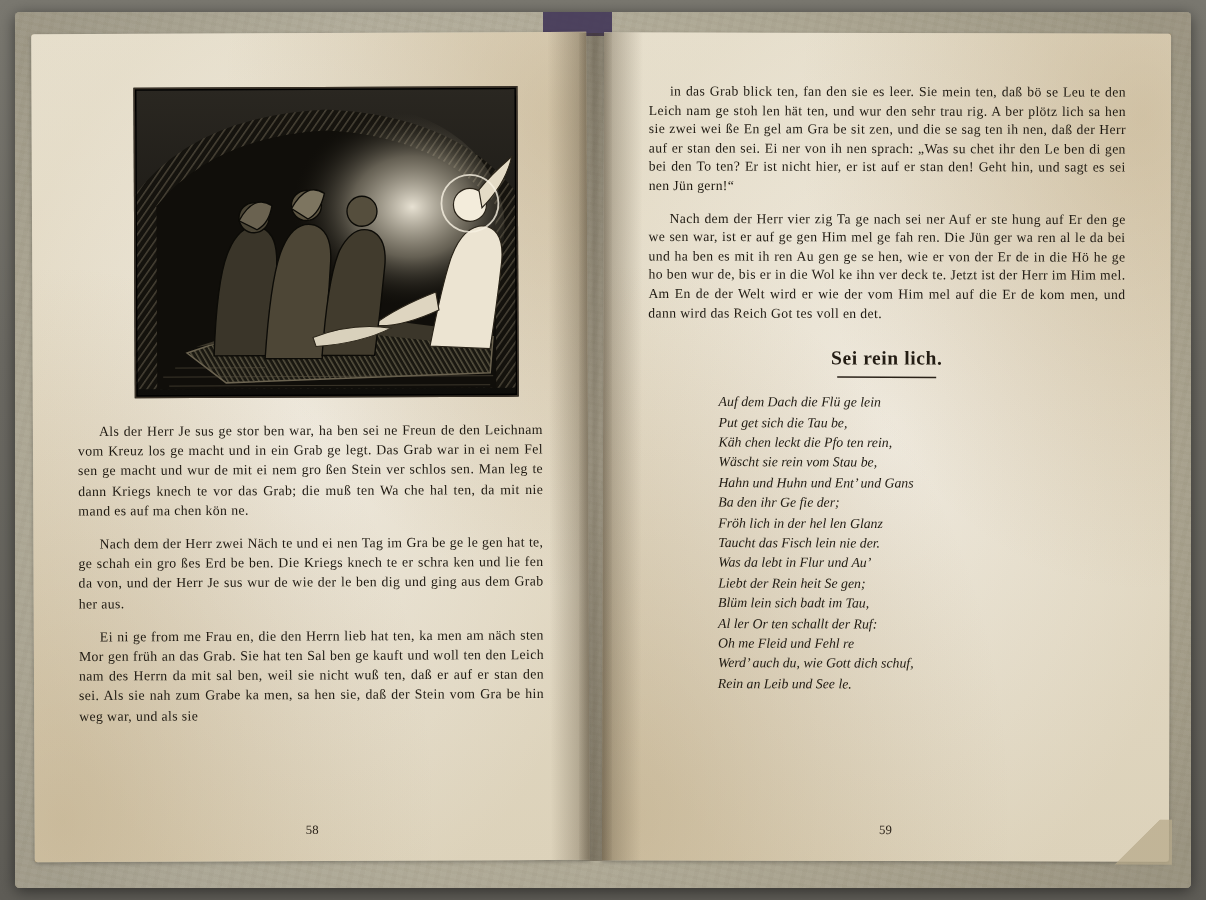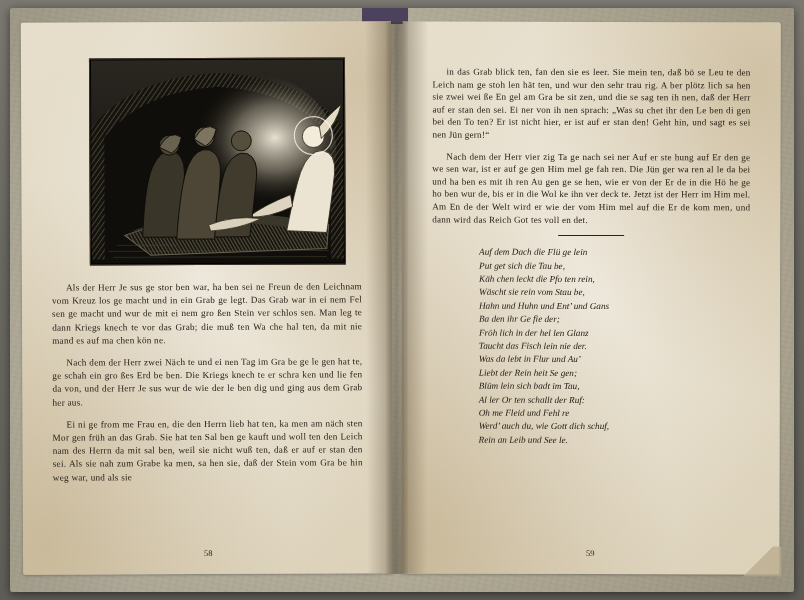--- a/index.html
+++ b/index.html
@@ -113,21 +113,21 @@
   .body-text {
     font-family: "Liberation Serif", serif;
     font-size: 9.2px;
     line-height: 13.2px;
     text-align: justify;
     letter-spacing: .25px;
     color: #1f1a12;
     margin-top: 16px;
   }
   .body-text p { margin: 0 0 9px 0; text-indent: 14px; }
-  .right .body-text { margin-top: 16px; font-size: 9.1px; line-height: 12.6px; font-family: Liberation Serif, serif; }
+  .right .body-text { margin-top: 5px; font-size: 9.1px; line-height: 12.6px; font-family: Liberation Serif, serif; }
   .folio {
     position: absolute;
     bottom: 16px;
     width: 100%;
     left: 0;
     text-align: center;
     font-size: 8.5px;
     color: #2a2219;
   }
   .poem-title {
@@ -259,20 +259,21 @@
       <div class="page-stain"></div>
       <div class="edge-r"></div>
       <div class="corner-wear"></div>
       <div class="content">
 
         <div class="body-text">
           <p>in das Grab blick ten, fan den sie es leer. Sie mein ten, daß bö se Leu te den Leich nam ge stoh len hät ten, und wur den sehr trau rig. A ber plötz lich sa hen sie zwei wei ße En gel am Gra be sit zen, und die se sag ten ih nen, daß der Herr auf er stan den sei. Ei ner von ih nen sprach: „Was su chet ihr den Le ben di gen bei den To ten? Er ist nicht hier, er ist auf er stan den! Geht hin, und sagt es sei nen Jün gern!“</p>
           <p>Nach dem der Herr vier zig Ta ge nach sei ner Auf er ste hung auf Er den ge we sen war, ist er auf ge gen Him mel ge fah ren. Die Jün ger wa ren al le da bei und ha ben es mit ih ren Au gen ge se hen, wie er von der Er de in die Hö he ge ho ben wur de, bis er in die Wol ke ihn ver deck te. Jetzt ist der Herr im Him mel. Am En de der Welt wird er wie der vom Him mel auf die Er de kom men, und dann wird das Reich Got tes voll en det.</p>
         </div>
 
+        <div class="poem-title">Sei rein lich.</div>
         <div class="rule"></div>
 
         <div class="poem">
           <div>Auf dem Dach die Flü ge lein</div>
           <div>Put get sich die Tau be,</div>
           <div>Käh chen leckt die Pfo ten rein,</div>
           <div>Wäscht sie rein vom Stau be,</div>
           <div>Hahn und Huhn und Ent’ und Gans</div>
           <div>Ba den ihr Ge fie der;</div>
           <div>Fröh lich in der hel len Glanz</div>

